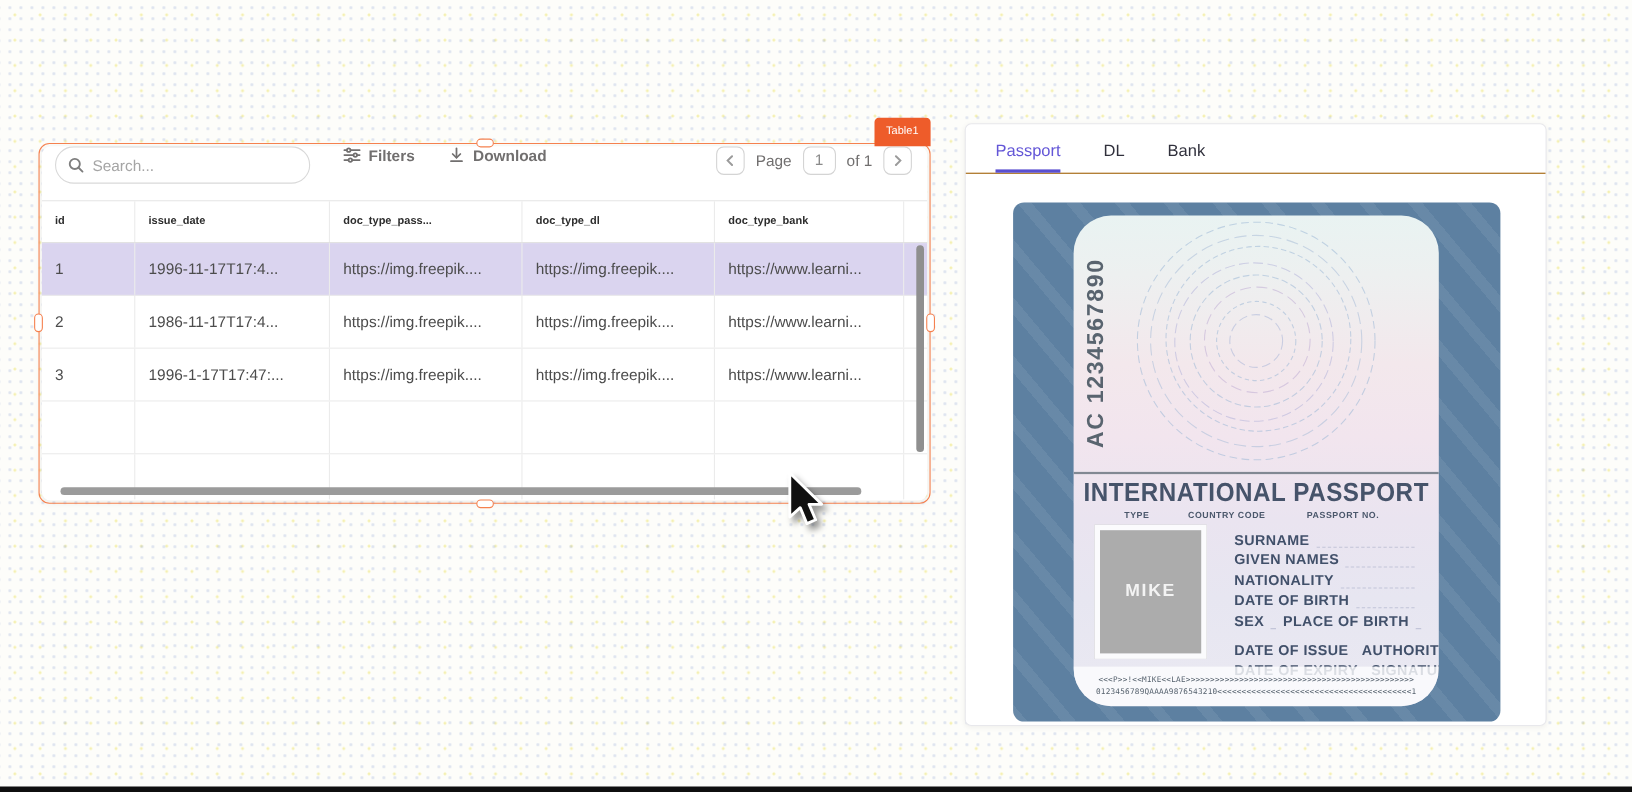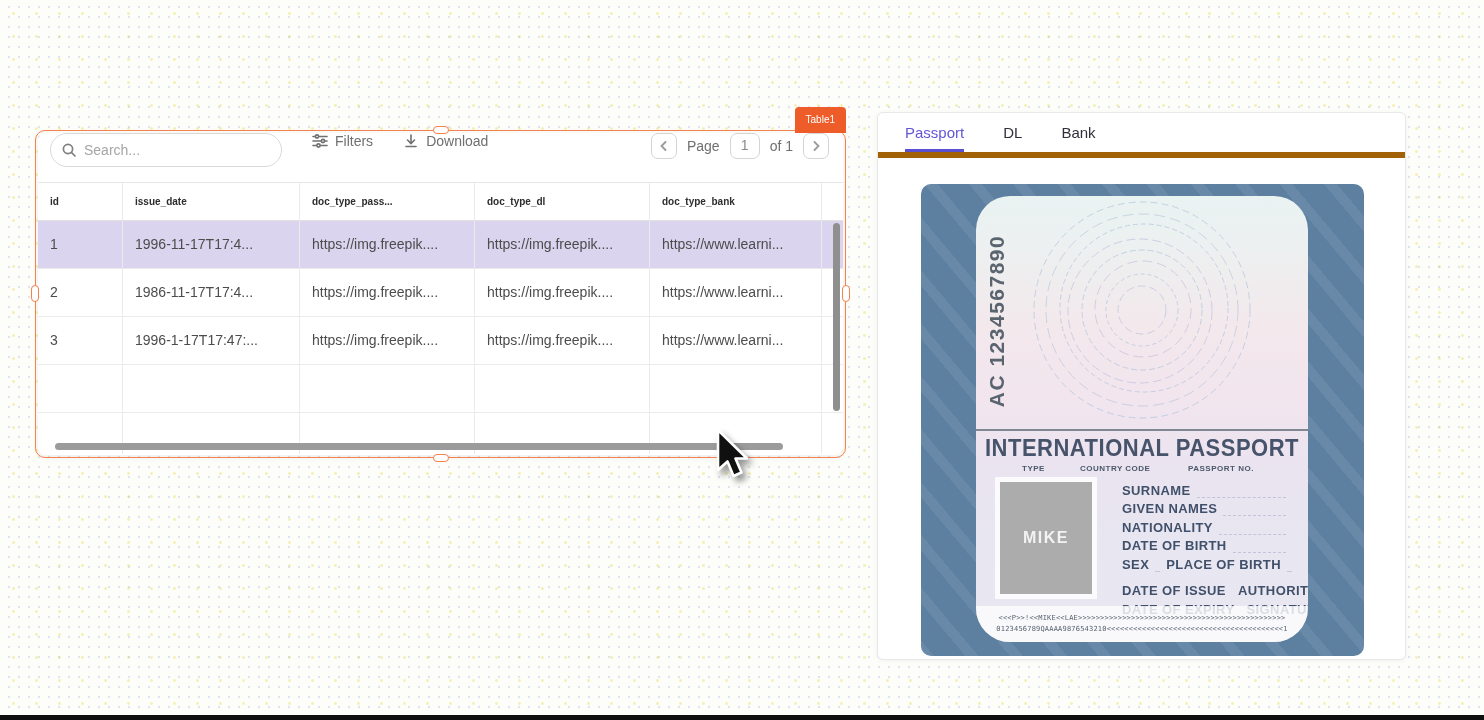--- a/index.html
+++ b/index.html
@@ -25,21 +25,21 @@
   .handle.h-bottom { width:16px; height:8px; bottom:-7px; left:calc(50% - 8px); }
   .handle.h-left   { width:8px; height:17px; left:-7px;   top:calc(50% - 9px); }
   .handle.h-right  { width:8px; height:17px; right:-7px;  top:calc(50% - 9px); }
   .widget-tag { position:absolute; top:-26px; right:-3px; background:#ee5c2a; color:#fff;
     font-size:10px; line-height:26px; padding:0 11px; border-radius:4px 4px 0 0; z-index:6; }
 
   .tbl-toolbar { display:flex; align-items:flex-start; height:50px; padding:0 14px 0 12px;
     border-bottom:1px solid #e7e7e7; }
   .search-box { display:flex; align-items:center; width:232px; height:34px;
     border:1px solid #d9d9d9; border-radius:17px; padding:0 10px; gap:7px; color:#a5a5a5; font-size:14px; }
-  .tool-btn { display:flex; align-items:center; gap:7px; margin-left:30px; color:#716f6f; font-size:14px; cursor:pointer; }
+  .tool-btn { display:flex; align-items:center; gap:7px; margin-left:30px; color:#716f6f; font-size:14px; cursor:pointer;font-weight:bold; }
   .tb-spacer { flex:1; }
   .pagination { display:flex; align-items:center; gap:10px; color:#716f6f; font-size:14px; }
   .pg-btn { width:26px; height:26px; border:1.5px solid #d4d4d4; border-radius:7px;
     display:flex; align-items:center; justify-content:center; background:#fff; }
   .pg-input { width:30px; height:26px; border:1.5px solid #d4d4d4; border-radius:7px;
     text-align:center; line-height:23px; color:#8a8a8a; font-size:14px; background:#fff; }
 
   .tbl-header { display:grid; grid-template-columns:85px 177px 175px 175px 172px 1fr;
     height:38px; border-bottom:1px solid #e2e2e2; }
   .hcell { font-size:10px; font-weight:700; color:#2d2d2d; line-height:37px; padding:0 12px;
@@ -50,21 +50,21 @@
   .trow.empty-last { border-bottom:none; height:41px; }
   .tcell { font-size:14px; color:#4c4c4c; line-height:47px; padding:0 12px;
     border-right:1px solid #ebebeb; white-space:nowrap; overflow:hidden; }
   .vscroll { position:absolute; right:3px; top:90px; width:7px; height:188px; background:#8f8f8f; border-radius:4px; z-index:4; }
   .hscroll { position:absolute; left:17px; bottom:5px; width:728px; height:7px; background:#9b9b9b; border-radius:4px; z-index:4; }
 
   
   .doc-card { position:absolute; left:877px; top:112px; width:529px; height:548px;
     background:#fff; border:1px solid #e8e8ec; border-radius:6px; box-shadow:0 1px 5px rgba(0,0,0,.05); }
   .tabbar { display:flex; align-items:flex-end; height:45px; padding-left:27px; gap:39px;
-    border-bottom:6px solid #a16207; }
+    border-bottom:1px solid #a16207; }
   .tab { font-size:15px; color:#30303c; padding-bottom:11px; cursor:pointer; }
   .tab.active { color:#6356d7; padding-bottom:8px; border-bottom:3px solid #5a4fd0; }
 
   .passport-img { position:absolute; left:43px; top:71px; width:443px; height:472px;
     background:#5d80a1; border-radius:10px; overflow:hidden; }
   .pp-wm { position:absolute; inset:0;
     background:repeating-linear-gradient(50deg, rgba(255,255,255,.07) 0 10px, rgba(255,255,255,0) 10px 34px); }
   .pp-page { position:absolute; left:55px; top:12px; width:332px; height:446px; border-radius:34px; overflow:hidden;
     background:linear-gradient(180deg,#e9f3f2 0%,#edf0f0 12%,#f3e8ec 30%,#f2e5ee 45%,#eae4f0 62%,#e7e6f1 78%,#eae9f2 100%); }
   .pp-serial { position:absolute; left:-88px; top:112px; width:220px; height:26px;

